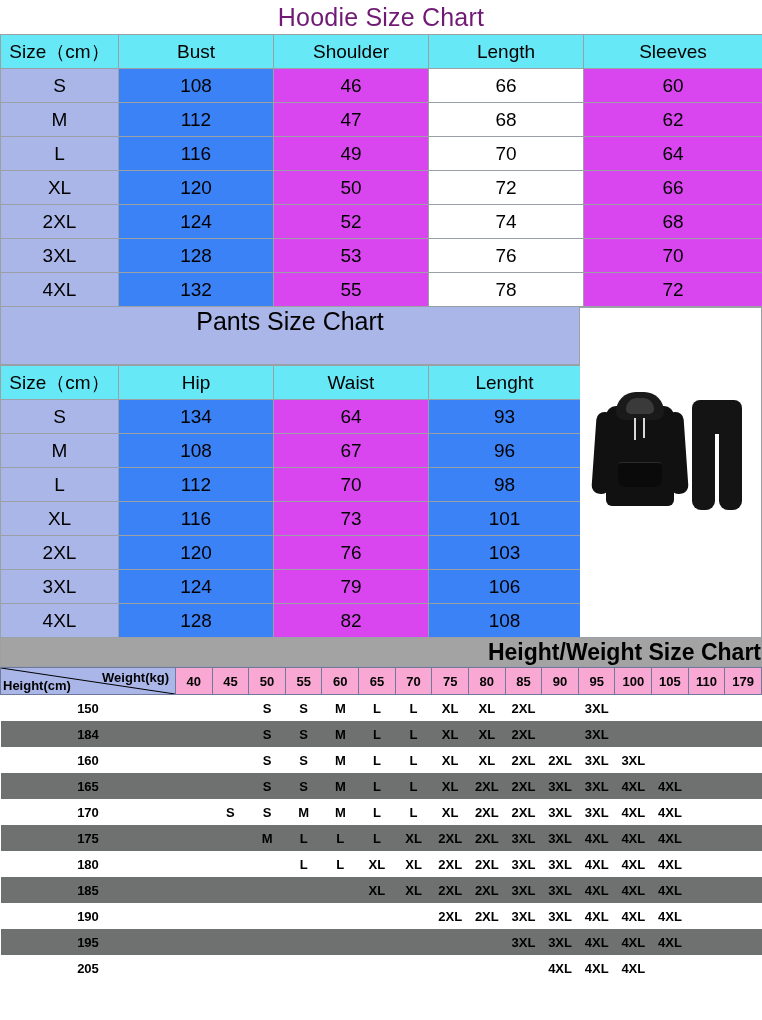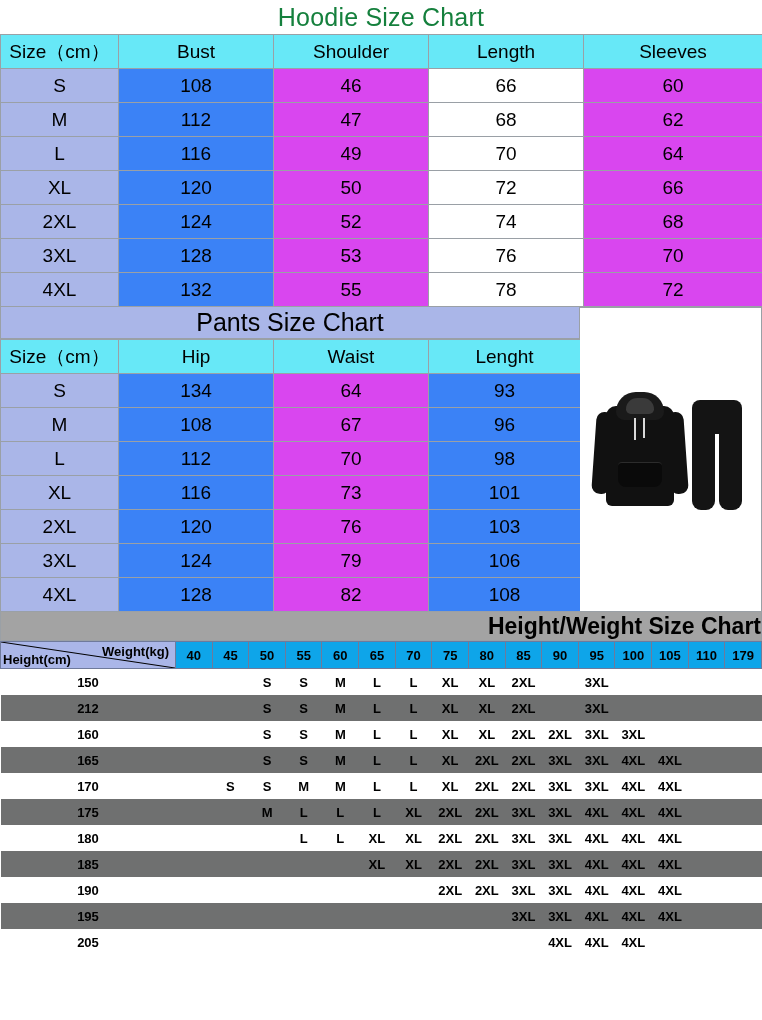--- a/index.html
+++ b/index.html
@@ -21,21 +21,21 @@
     box-sizing: border-box;
   }
 
   
   .title {
     text-align: center;
     font-size: 25px;
     font-weight: 400;
     letter-spacing: .2px;
     line-height: 34px;
-    color: #15803d;
+    color: #701a75;
   }
 
   
   table.size {
     border-collapse: collapse;
     width: 100%;
     table-layout: fixed;
   }
   table.size td, table.size th {
     border: 1px solid #9aa0a6;
@@ -66,23 +66,22 @@
     border: 1px solid #9aa0a6;
     border-left: none;
     box-sizing: border-box;
     background: #fff;
     position: relative;
   }
   .pants-title-cell {
     background: #aab6e8;
     border: 1px solid #9aa0a6;
     border-top: none;
-    height: 32px;
+    height: 58px;
     display: flex;
-    align-items: center;
     justify-content: center;
     box-sizing: border-box;
   }
   .pants-title-cell span { font-size: 25px; }
 
   
   .product {
     position: absolute;
     left: 0; top: 0; right: 0; bottom: 0;
   }
@@ -196,21 +195,21 @@
   table.hw td {
     padding: 0;
     text-align: center;
     font-size: 13px;
     font-weight: bold;
     height: 26px;
     color: #000;
     white-space: nowrap;
   }
   .hw-head td {
-    background: #0ea5e9;
+    background: #f9a8d4;
     border: 1px solid #6f7a9b;
     font-size: 14px;
     height: 54px;
   }
   .hw-corner {
     position: relative;
     background: #aab6e8 !important;
     text-align: left !important;
     overflow: hidden;
   }
@@ -444,21 +443,21 @@
           <td>XL</td>
           <td>2XL</td>
           <td></td>
           <td>3XL</td>
           <td></td>
           <td></td>
           <td></td>
           <td></td>
         </tr>
         <tr class="row-gray">
-          <td class="row-h hcell">212</td>
+          <td class="row-h hcell">184</td>
           <td></td>
           <td></td>
           <td>S</td>
           <td>S</td>
           <td>M</td>
           <td>L</td>
           <td>L</td>
           <td>XL</td>
           <td>XL</td>
           <td>2XL</td>

